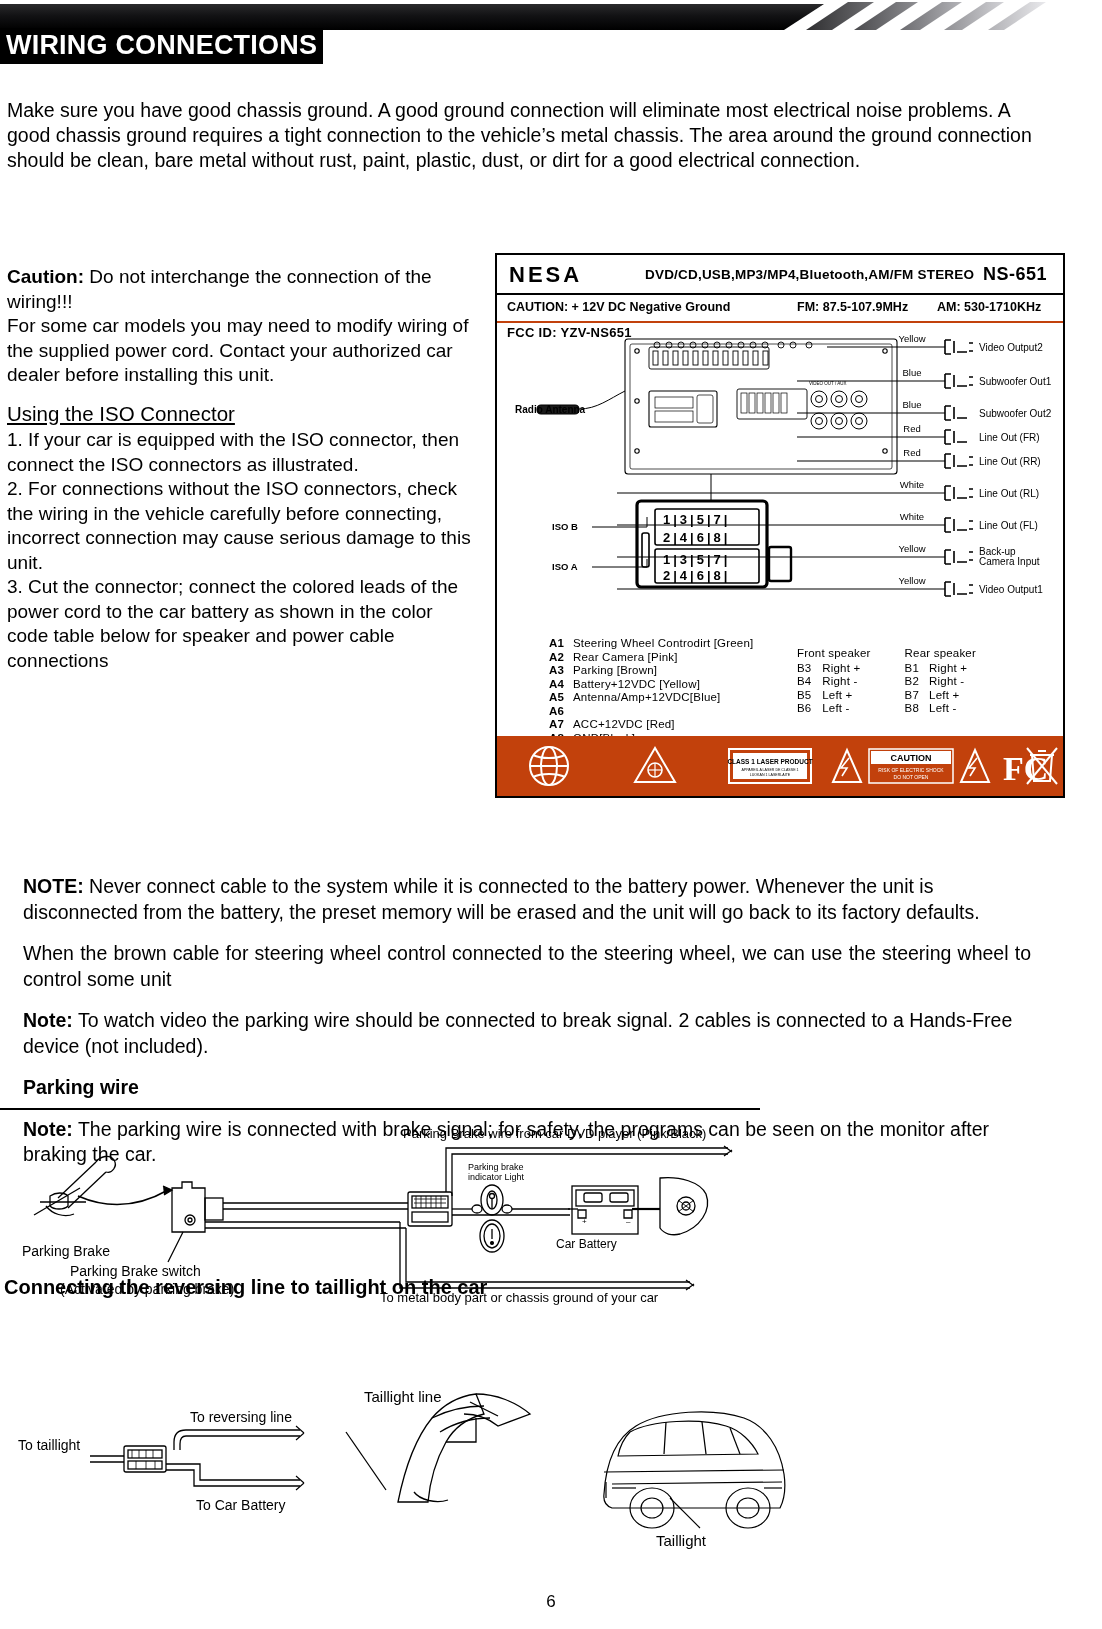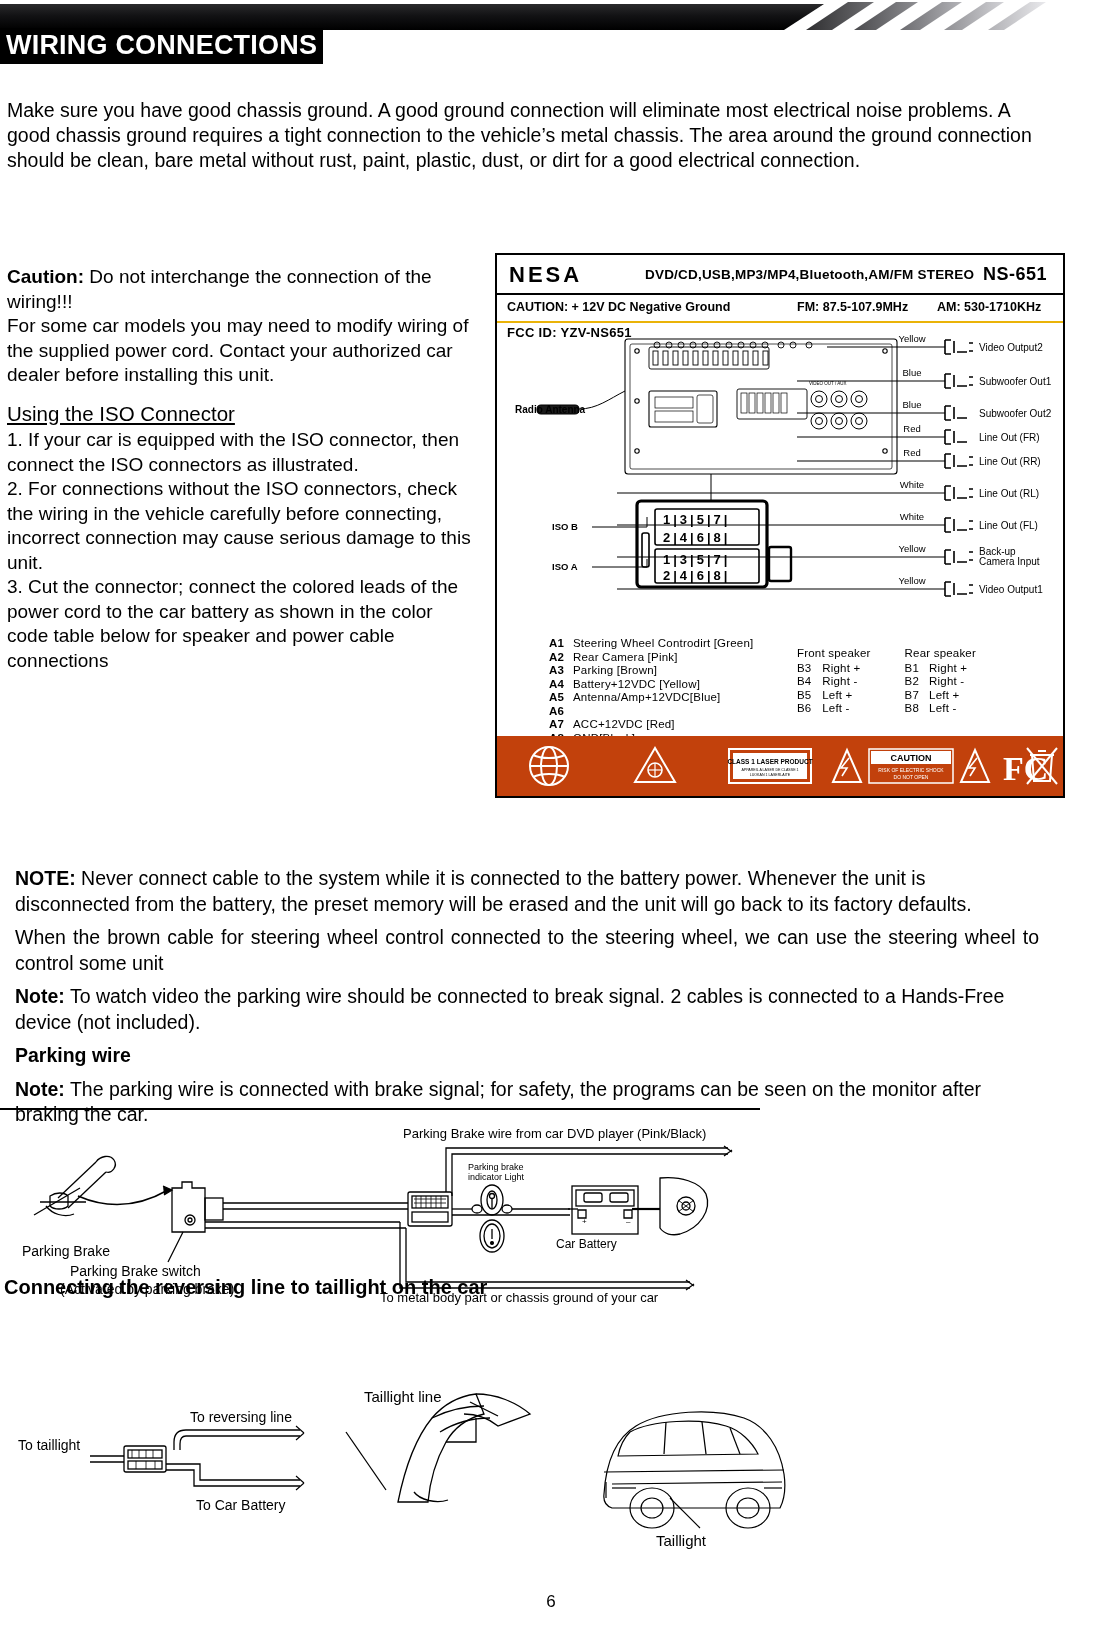--- a/index.html
+++ b/index.html
@@ -30,37 +30,37 @@
     position:absolute;
     font-size:19.5px;
     line-height:25px;
     text-align:left;
   }
   .p-intro{left:7px;top:98px;width:1035px;}
   .col-left{left:7px;top:265px;width:470px;font-size:19px;line-height:24.5px;}
   .col-left p{margin:0;}
   .uline{text-decoration:underline;font-size:20.5px;display:inline-block;margin:14px 0 2px 0;}
   .note-block{left:7px;top:858px;width:1040px;font-size:19.5px;line-height:25.5px;}
-  .note-block p{margin:8px;}
+  .note-block p{margin:16px;}
   .justify{text-align:justify;text-align-last:left;}
   b{font-weight:bold;}
   .rule{
     position:absolute;left:0;top:1108px;width:760px;height:2px;background:#000;
   }
   .subhead{
     position:absolute;left:4px;top:1276px;
     font-size:20px;font-weight:bold;
   }
   
   .panel{
     position:absolute;left:495px;top:253px;width:570px;height:545px;
     border:2px solid #000;background:#fff;box-sizing:border-box;
   }
   .panel-row1{position:relative;height:38px;border-bottom:2px solid #000;}
-  .panel-row2{position:relative;height:26px;border-bottom:2px solid #eab308;}
+  .panel-row2{position:relative;height:26px;border-bottom:2px solid #c2410c;}
   .brand{position:absolute;left:12px;top:7px;font-size:22px;font-weight:bold;letter-spacing:3px;}
   .specs{position:absolute;left:148px;top:12px;font-size:13.5px;font-weight:bold;letter-spacing:.2px;}
   .model{position:absolute;right:16px;top:9px;font-size:18px;font-weight:bold;letter-spacing:.5px;}
   .caution-l{position:absolute;left:10px;top:5px;font-size:12.5px;font-weight:bold;}
   .fm{position:absolute;left:300px;top:5px;font-size:12.5px;font-weight:bold;}
   .am{position:absolute;left:440px;top:5px;font-size:12.5px;font-weight:bold;}
   .fcc{position:absolute;left:10px;top:70px;font-size:13px;font-weight:bold;letter-spacing:.3px;}
   
   .diagram{position:absolute;left:0;top:66px;width:566px;height:415px;}
   .diagram svg{display:block;}

